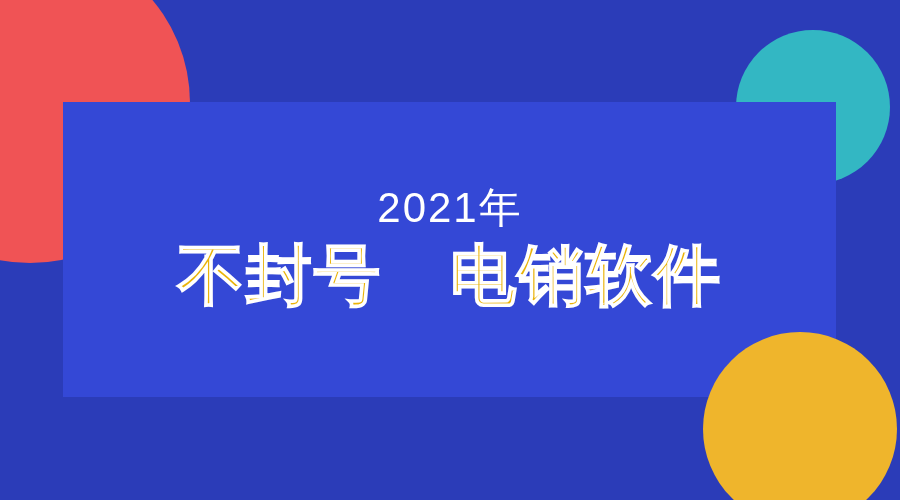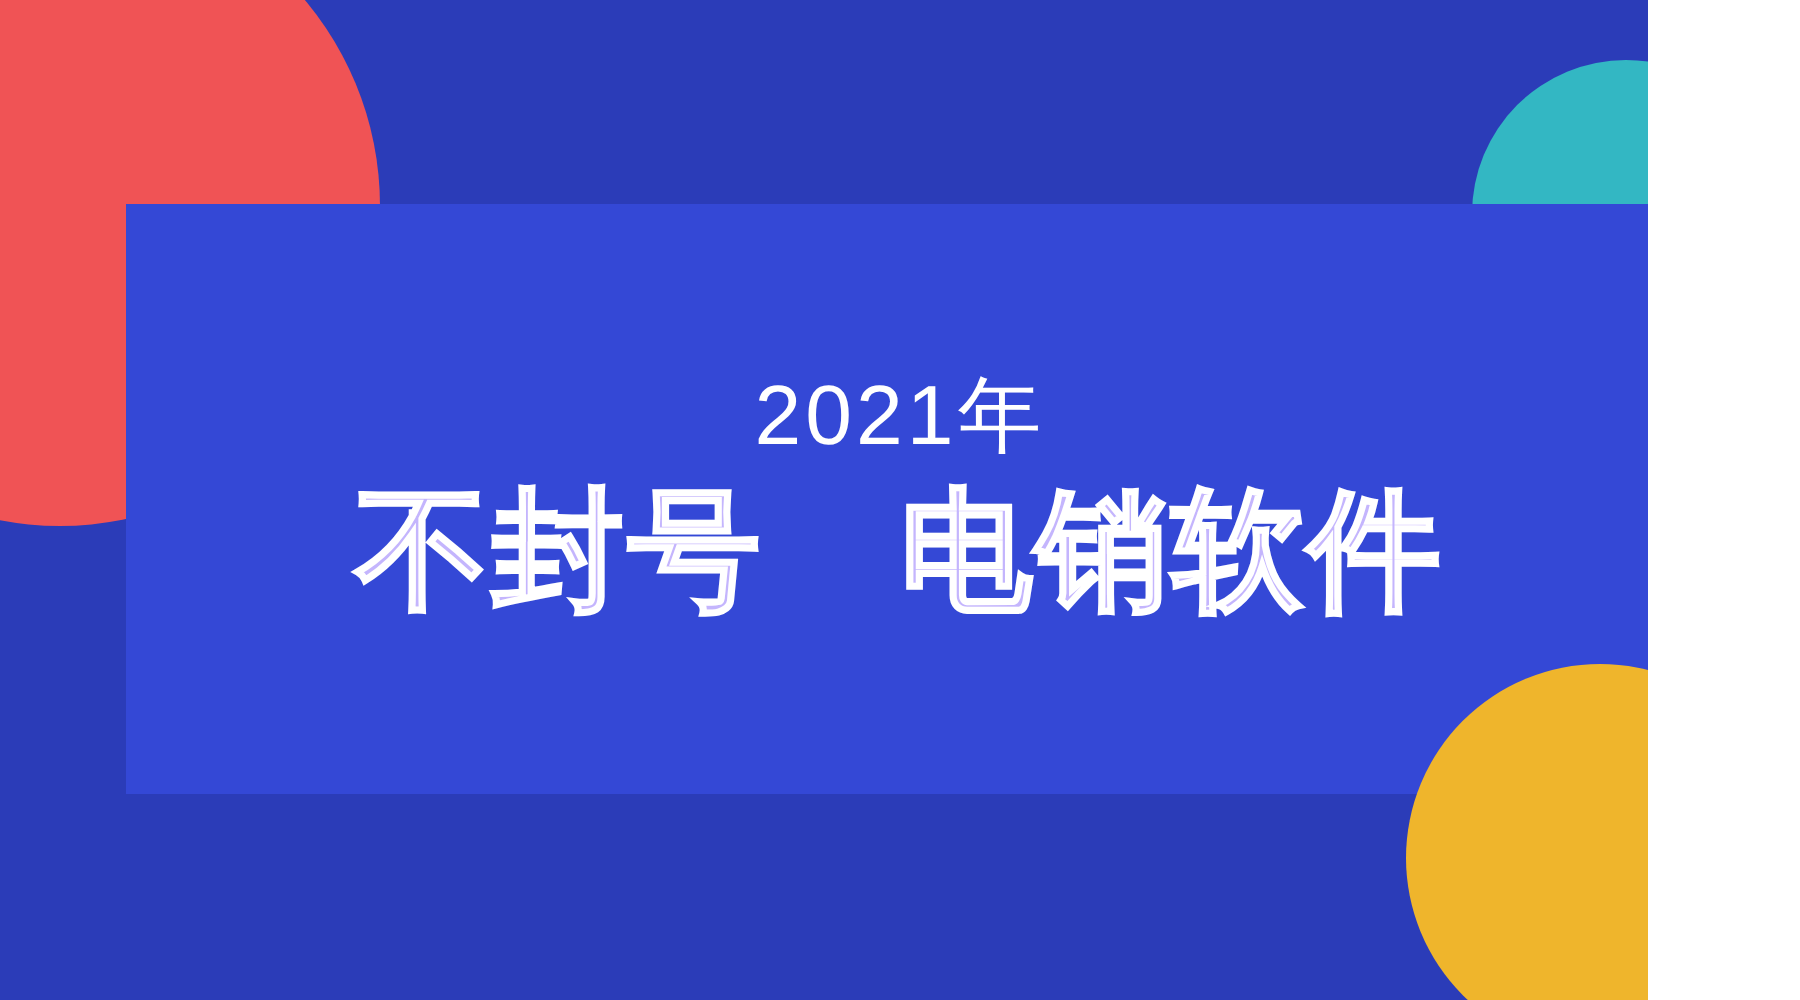--- a/index.html
+++ b/index.html
@@ -3,21 +3,21 @@
 <meta charset="utf-8">
 <style>
   html, body {
     margin: 0;
     padding: 0;
     background: #ffffff;
   }
 
   #banner {
     position: relative;
-    width: 824px;
+    width: 900px;
     height: 500px;
     overflow: hidden;
     background: #2B3CB8;
     font-family: "Liberation Sans", "DejaVu Sans", sans-serif;
   }
 
   
   .shape {
     position: absolute;
     border-radius: 50%;
@@ -80,21 +80,21 @@
     color: #ffffff;
     margin: 0 0 6px 0;
     padding: 0;
   }
 
   #headline {
     font-size: 66px;
     font-weight: 700;
     line-height: 1.15;
     letter-spacing: 2px;
-    color: #c4b5fd;
+    color: #eab308;
     margin: 0;
     padding: 0;
     white-space: pre;
     -webkit-text-stroke: 1.5px #ffffff;
   }
 </style>
 </head>
 <body>
 
 <div id="banner">

